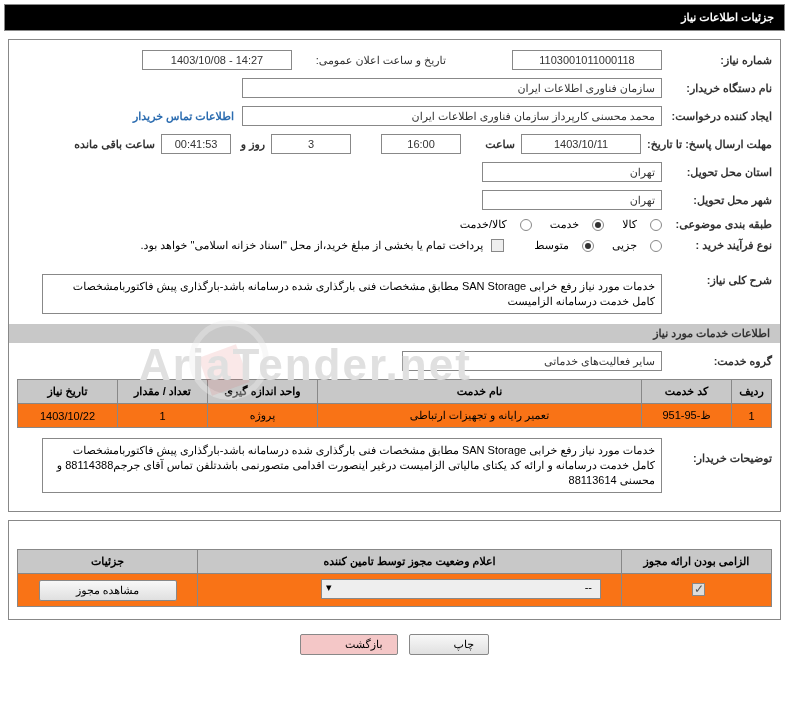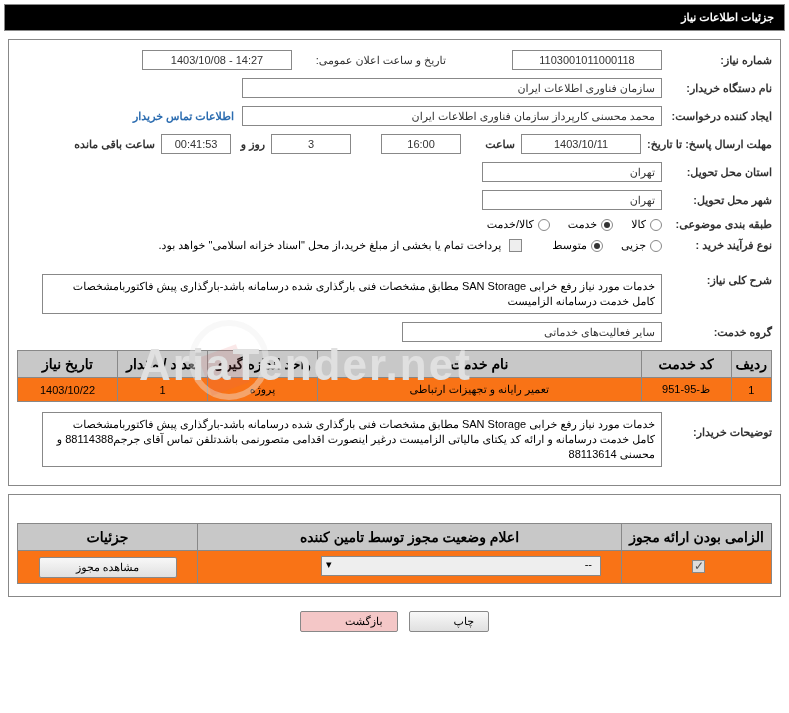--- a/index.html
+++ b/index.html
@@ -9,30 +9,30 @@
 .row { display: flex; align-items: center; margin-bottom: 8px; flex-wrap: nowrap; }
 .label { font-weight: bold; color: #333; min-width: 110px; text-align: right; padding-left: 6px; }
 .label-narrow { font-weight: bold; color: #333; min-width: 60px; text-align: right; padding: 0 6px; }
 .label-mid { font-weight: normal; color: #333; min-width: 130px; text-align: right; padding: 0 6px; }
 .field { background: #fff; border: 1px solid #888; padding: 2px 6px; height: 20px; line-height: 15px; text-align: center; color: #333; direction: ltr; }
 .field-rtl { direction: rtl; text-align: right; padding: 2px 6px 2px 2px; }
 .field-med { width: 120px; }
 .field-sm { width: 80px; }
 .link-text { color: #2b6cb0; font-weight: bold; padding: 0 8px; }
 .radio-group { display: flex; align-items: center; gap: 18px; }
-.radio-item { display: inline-flex; align-items: center; gap: 4px; }
+.radio-item { display: inline-flex; align-items: center; gap: 13px; }
 .radio { width: 12px; height: 12px; border: 1px solid #888; border-radius: 50%; display: inline-block; position: relative; }
 .radio.checked::after { content: ''; width: 6px; height: 6px; background: #333; border-radius: 50%; position: absolute; top: 2px; left: 2px; }
 .checkbox { width: 13px; height: 13px; border: 1px solid #888; display: inline-block; margin-left: 4px; position: relative; background:#eee; }
 .checkbox.checked::after { content: '✓'; position: absolute; top: -2px; left: 1px; font-size: 12px; color: #555; }
 .group-header { background: #c8c8c8; font-weight: bold; padding: 3px 10px; margin: 10px -8px 8px -8px; color: #333; }
 .textarea { border: 1px solid #888; padding: 4px 6px; width: 620px; min-height: 36px; font-size: 11px; line-height: 15px; direction: rtl; }
 .textarea.tall { min-height: 48px; }
 table.data { width: 100%; border-collapse: collapse; margin-top: 4px; }
-table.data th { background: #c8c8c8; border: 1px solid #888; padding: 5px 4px; font-weight: bold; text-align: center; font-size:14px; }
+table.data th { background: #c8c8c8; border: 1px solid #888; padding: 5px 4px; font-weight: bold; text-align: center; font-size:11px; }
 table.data td { border: 1px solid #888; padding: 5px 4px; text-align: center; background: #f97316; }
 .section-title { background: #c8c8c8; font-weight: bold; padding: 3px 10px; margin-bottom: 8px; }
 .btn { border: 1px solid #888; background: linear-gradient(#f8f8f8,#e0e0e0); padding: 3px 14px; font-family: Tahoma; font-size: 11px; border-radius: 2px; cursor: pointer; }
 .btn-pink { background: #f4c7c7; }
 .btn-row { text-align: center; margin: 14px 0 6px 0; }
 .btn-row .btn { margin: 0 4px; padding-left: 44px; }
 .dropdown { border: 1px solid #888; padding: 1px 4px; width: 280px; height: 20px; display: inline-block; text-align: left; direction: ltr; background:#eee; position:relative; }
 .dropdown::after { content:'▾'; position:absolute; left:4px; top:1px; }
 .watermark { position: absolute; top: 300px; left: 130px; font-size: 44px; color: #e0e0e0; font-weight: bold; z-index: 0; pointer-events: none; letter-spacing: 2px; }
 .wm-circle { position:absolute; top:280px; left:180px; width:80px; height:80px; border:6px solid #eee; border-radius:50%; z-index:0; pointer-events:none; opacity:0.4;}
@@ -127,20 +127,21 @@
     <span style="padding-right:4px">پرداخت تمام یا بخشی از مبلغ خرید،از محل "اسناد خزانه اسلامی" خواهد بود.</span>
   </div>
 
   <div style="height:14px"></div>
 
   <div class="row" style="align-items:flex-start">
     <span class="label">شرح کلی نیاز:</span>
     <div class="textarea">خدمات مورد نیاز رفع خرابی SAN Storage مطابق مشخصات فنی بارگذاری شده درسامانه باشد-بارگذاری پیش فاکتوربامشخصات کامل خدمت درسامانه الزامیست</div>
   </div>
 
+  <div class="group-header">اطلاعات خدمات مورد نیاز</div>
 
   <div class="row">
     <span class="label">گروه خدمت:</span>
     <span class="field field-rtl" style="width:260px">سایر فعالیت‌های خدماتی</span>
   </div>
 
   <table class="data">
     <thead>
       <tr>
         <th style="width:40px">ردیف</th>

